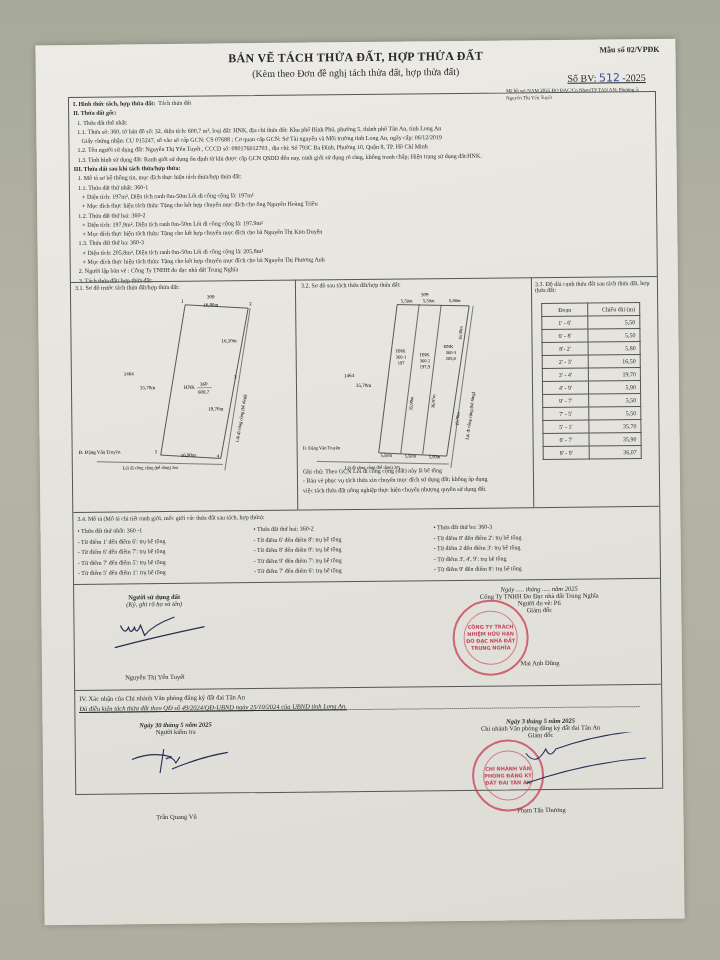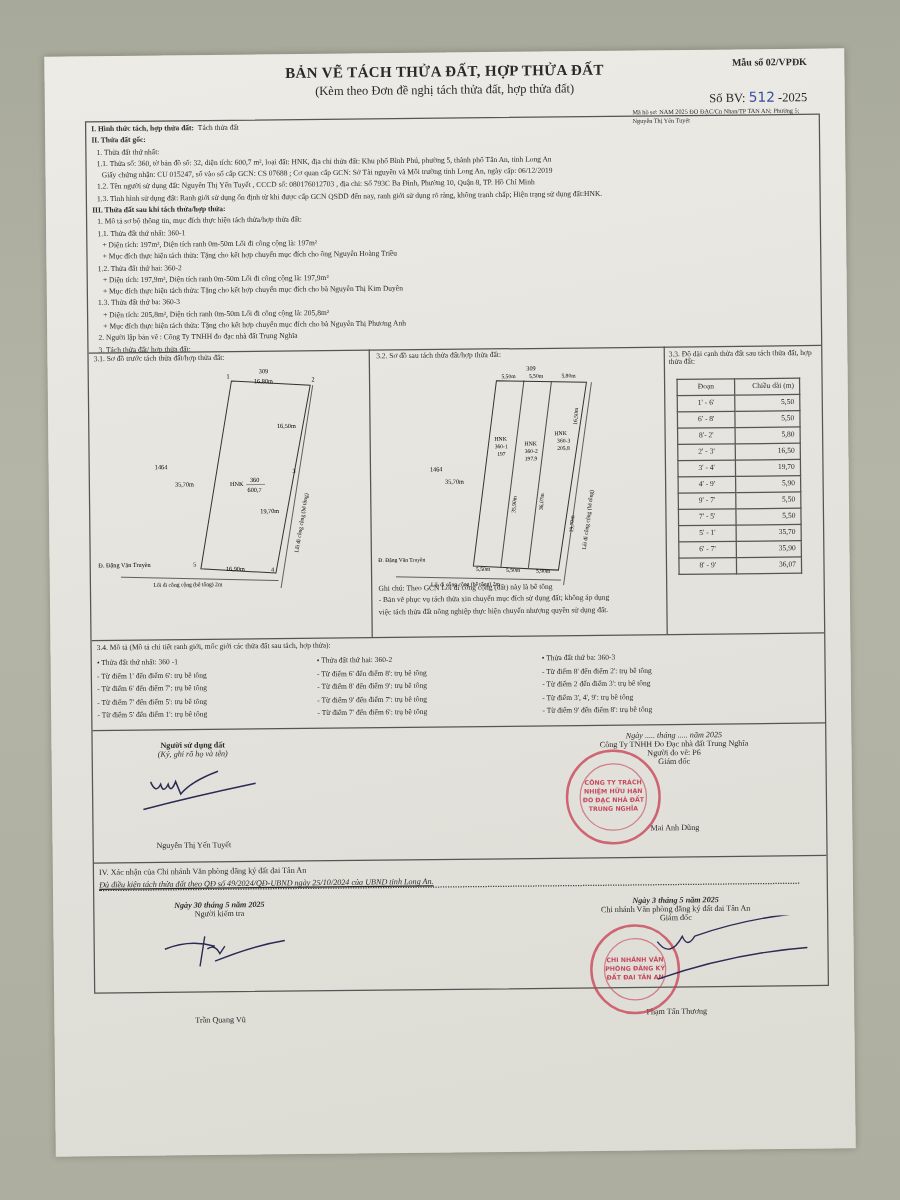--- a/index.html
+++ b/index.html
@@ -18,22 +18,22 @@
     box-shadow: 0 0 6px rgba(0,0,0,0.25);
     transform: rotate(-0.6deg);
   }
   .frame {
     position: absolute; left: 32px; top: 52px; right: 20px; bottom: 130px;
     border: 1px solid #555;
   }
   .header { position: absolute; left: 0; right: 0; top: 8px; text-align: center; }
   .title { font-weight: bold; font-size: 12px; letter-spacing: 0.3px; }
   .subtitle { font-size: 10px; margin-top: 2px; }
-  .form-no { position: absolute; right: 30px; top: 6px; font-size: 8px; font-weight: bold; }
-  .bv-no { position: absolute; right: 30px; top: 32px; font-size: 10px; }
+  .form-no { position: absolute; right: 16px; top: 6px; font-size: 8px; font-weight: bold; }
+  .bv-no { position: absolute; right: 30px; top: 32px; font-size: 10px; text-decoration: underline; }
   .bv-no .hand { color: #3a4ea0; font-family: "DejaVu Sans", sans-serif; font-size: 11px; }
   .code-note { position: absolute; right: 30px; top: 48px; font-size: 5px; width: 140px; line-height: 1.3; }
   .sec { position: absolute; font-size: 6px; line-height: 1.55; }
   .sec b { font-weight: bold; }
   .indent1 { padding-left: 4px; }
   .indent2 { padding-left: 8px; }
   .divider { position: absolute; left: 0; right: 0; border-top: 1px solid #555; }
   .vdiv { position: absolute; border-left: 1px solid #555; }
   .diagram-title { position: absolute; font-size: 6px; }
   svg text { font-family: "Liberation Serif", serif; }

